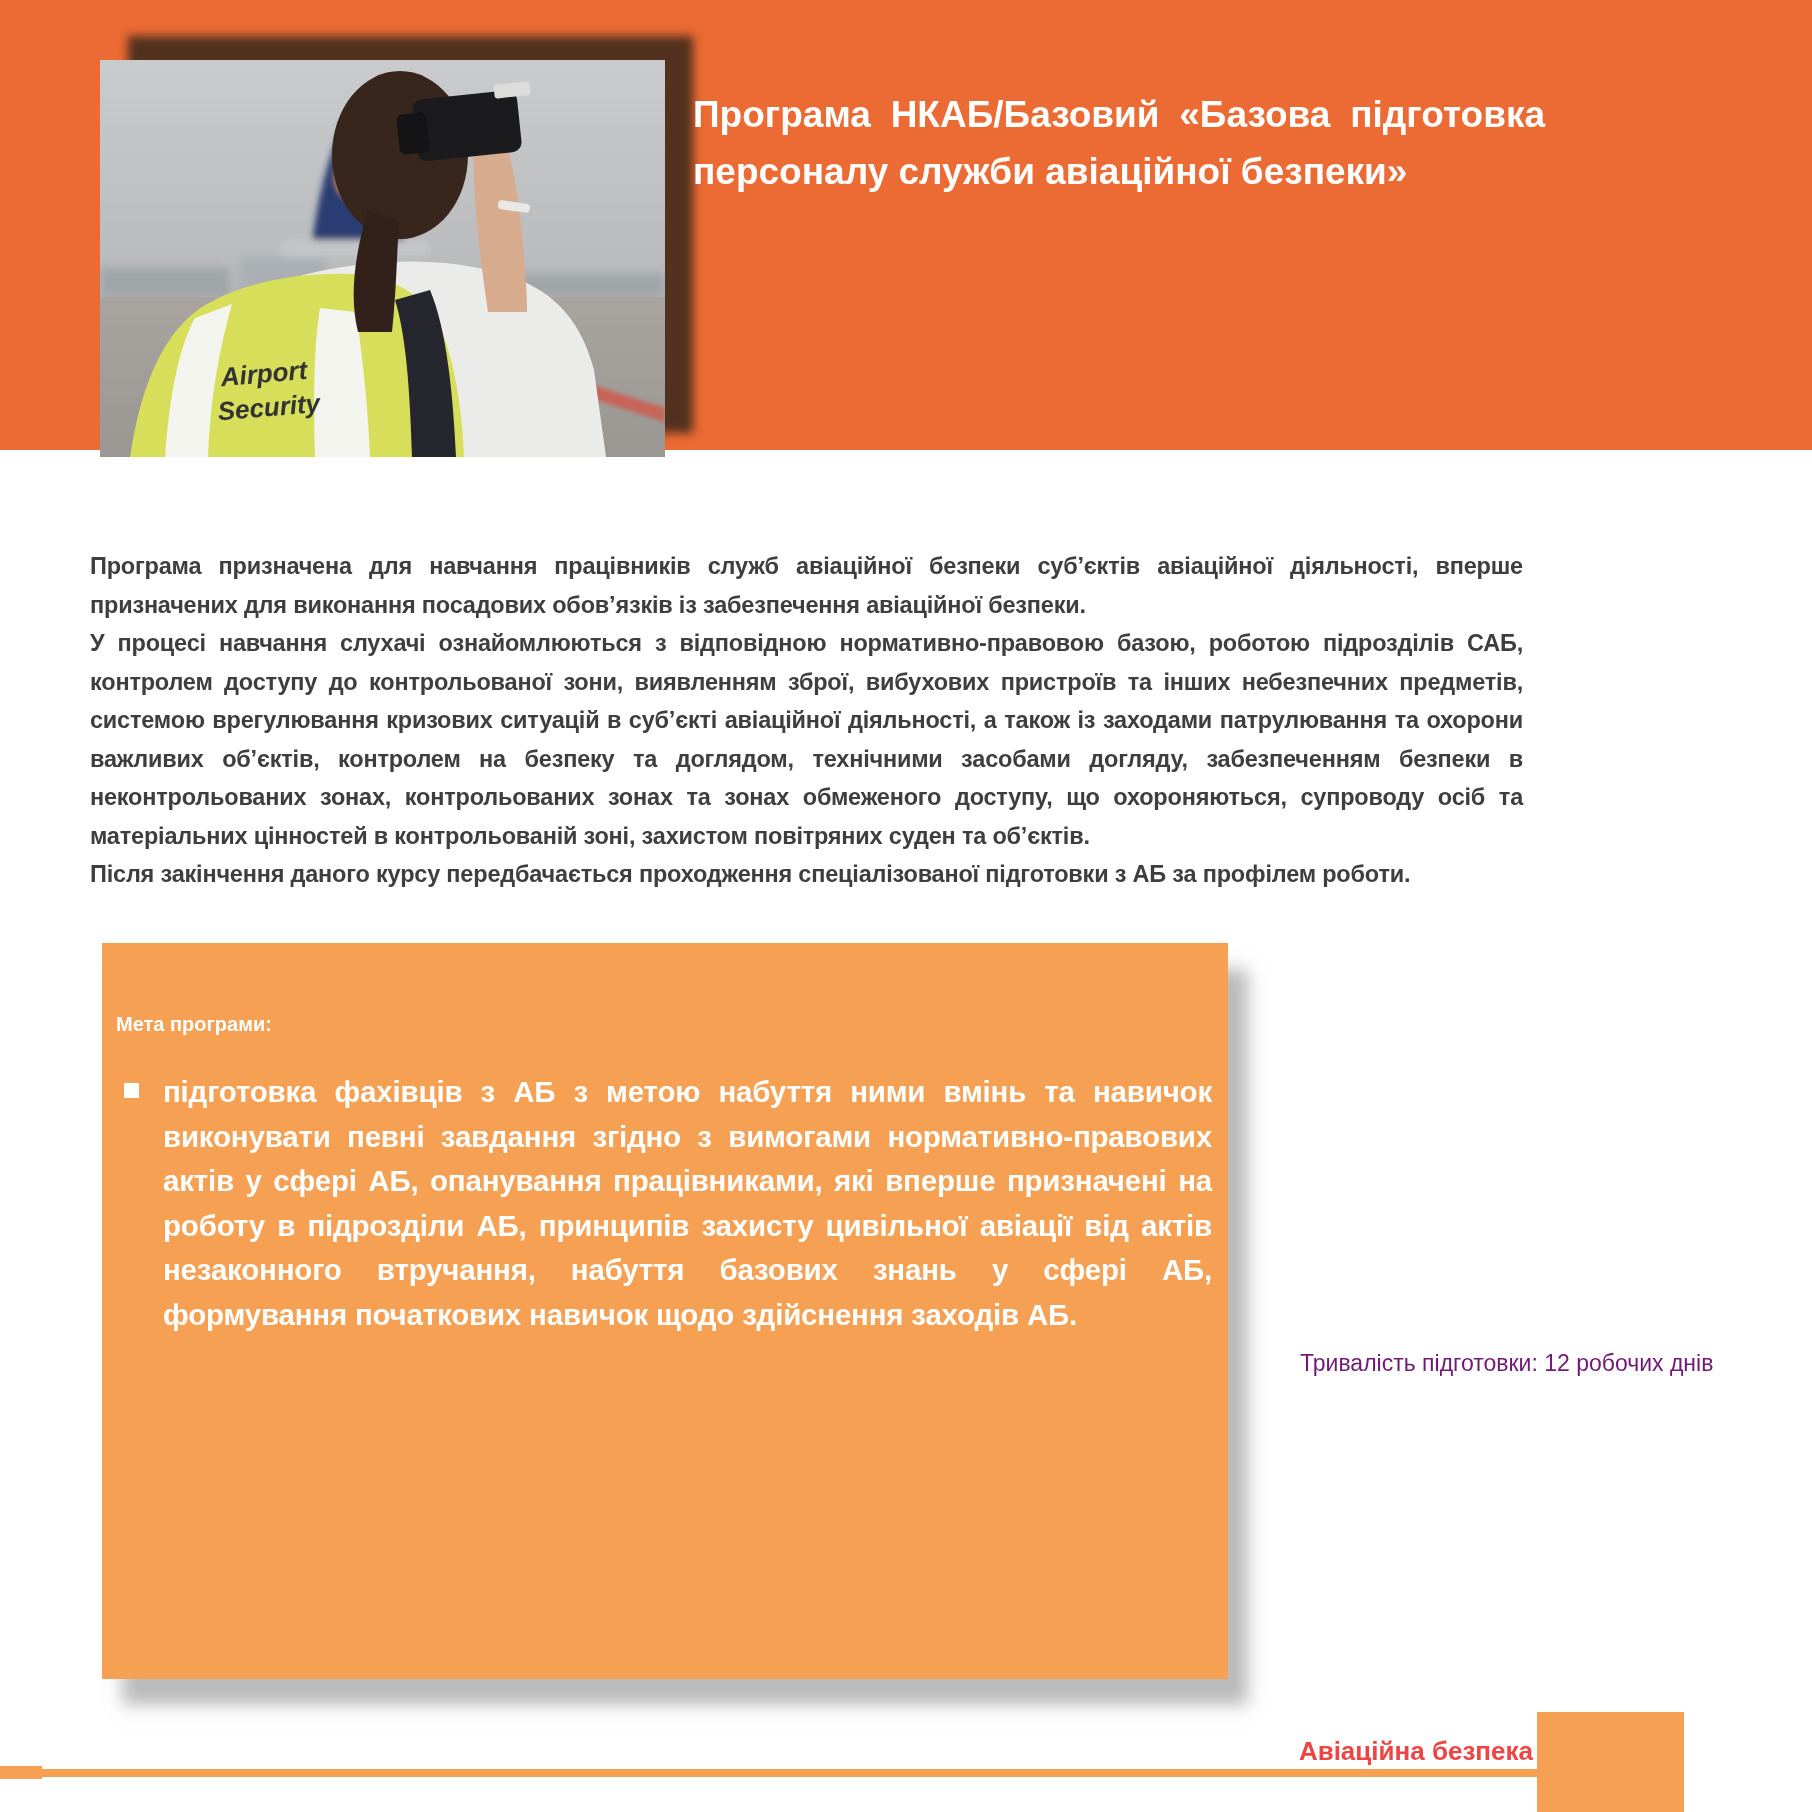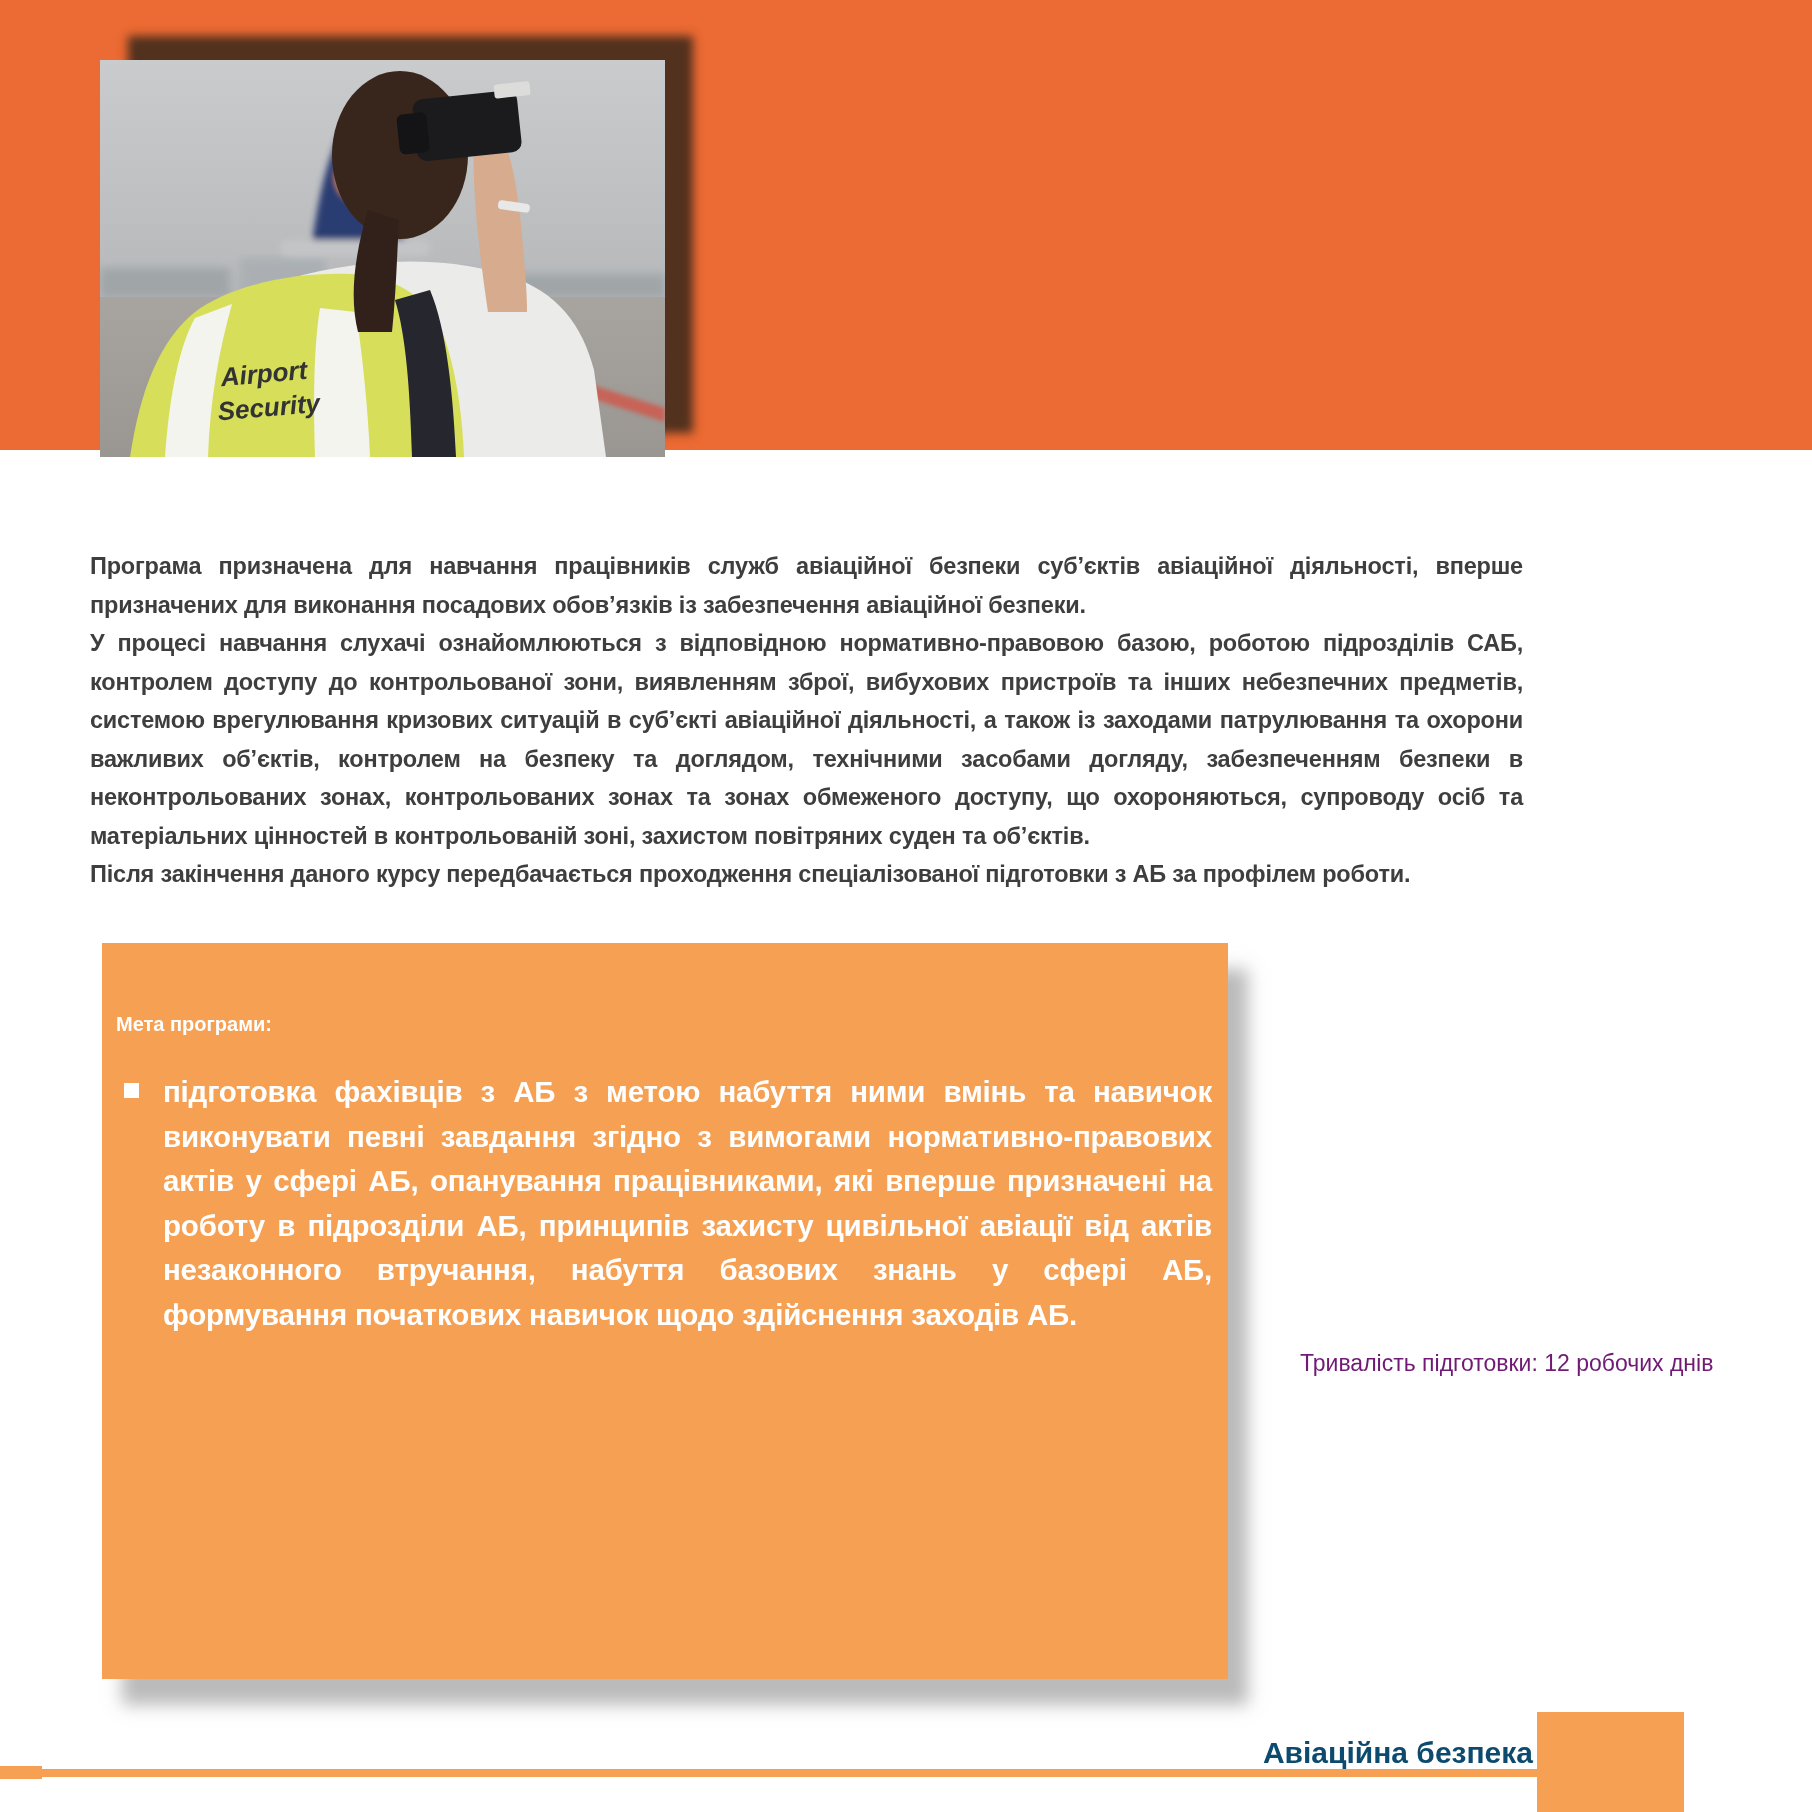--- a/index.html
+++ b/index.html
@@ -31,21 +31,21 @@
   .bullet-marker { width:15px; height:15px; background:#ffffff; margin-top:13px; flex:none; }
   .bullet-text { margin-left:24px; font-size:29.5px; line-height:44.5px; font-weight:700;
                  text-align:justify; letter-spacing:-0.2px; }
 
   
   .duration { position:absolute; left:1300px; top:1350px; font-size:23px; color:#701a75; }
 
   
   .footer-line { position:absolute; left:0; top:1769px; width:1537px; height:8px; background:#F5A053; }
   .footer-nub  { position:absolute; left:0; top:1766px; width:42px; height:13px; background:#F5A053; }
-  .footer-text { position:absolute; top:1736px; right:279px; font-size:30px; font-weight:700; color:#0c4a6e; }
+  .footer-text { position:absolute; top:1736px; right:279px; font-size:26px; font-weight:700; color:#ef4444; }
   .footer-square { position:absolute; left:1537px; top:1712px; width:147px; height:100px; background:#F5A053; }
 </style>
 </head>
 <body>
 
 <div id="page">
 
   <div class="header-band"></div>
 
   <div class="photo-wrap">
@@ -112,20 +112,21 @@
 
         <g transform="rotate(-6 365 70)">
           <rect x="315" y="35" width="105" height="62" rx="10" fill="#1b1b1d"></rect>
           <rect x="298" y="48" width="30" height="40" rx="6" fill="#141416"></rect>
           <rect x="398" y="28" width="36" height="14" rx="3" fill="#dcdcda"></rect>
         </g>
       </g>
     </svg>
   </div>
 
+  <div class="header-title">Програма НКАБ/Базовий «Базова підготовка персоналу служби авіаційної безпеки»</div>
 
   <div class="intro">
     <p>Програма призначена для навчання працівників служб авіаційної безпеки суб’єктів авіаційної діяльності, вперше призначених для виконання посадових обов’язків із забезпечення авіаційної безпеки.</p>
     <p>У процесі навчання слухачі ознайомлюються з відповідною нормативно-правовою базою, роботою підрозділів САБ, контролем доступу до контрольованої зони, виявленням зброї, вибухових пристроїв та інших небезпечних предметів, системою врегулювання кризових ситуацій в суб’єкті авіаційної діяльності, а також із заходами патрулювання та охорони важливих об’єктів, контролем на безпеку та доглядом, технічними засобами догляду, забезпеченням безпеки в неконтрольованих зонах, контрольованих зонах та зонах обмеженого доступу, що охороняються, супроводу осіб та матеріальних цінностей в контрольованій зоні, захистом повітряних суден та об’єктів.</p>
     <p>Після закінчення даного курсу передбачається проходження спеціалізованої підготовки з АБ за профілем роботи.</p>
   </div>
 
   <div class="goal-box">
     <div class="goal-heading">Мета програми:</div>
     <div class="goal-bullet">

